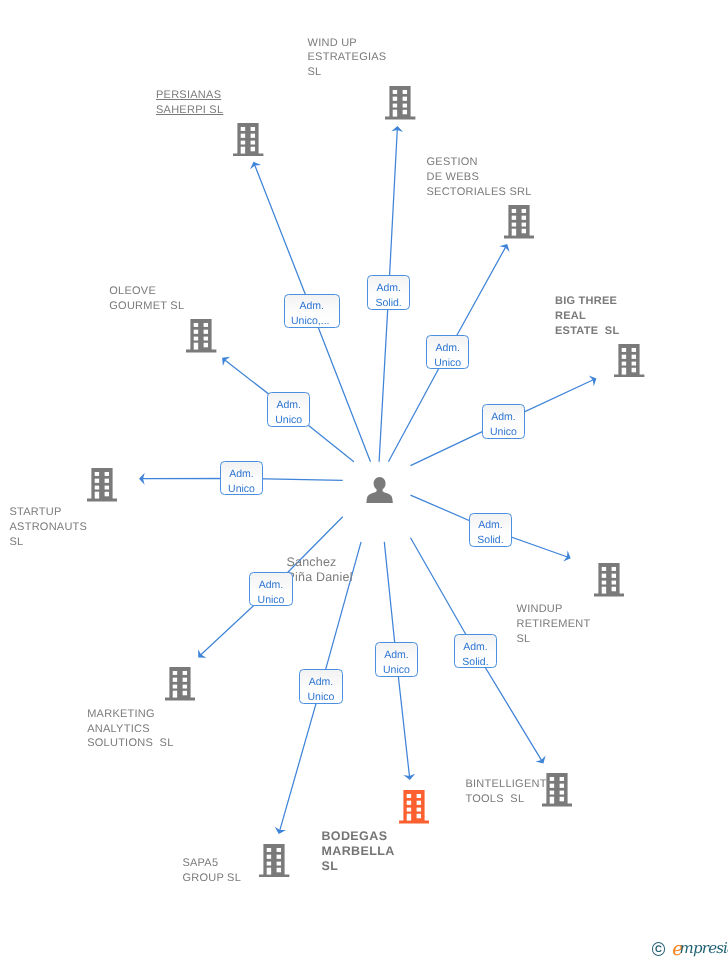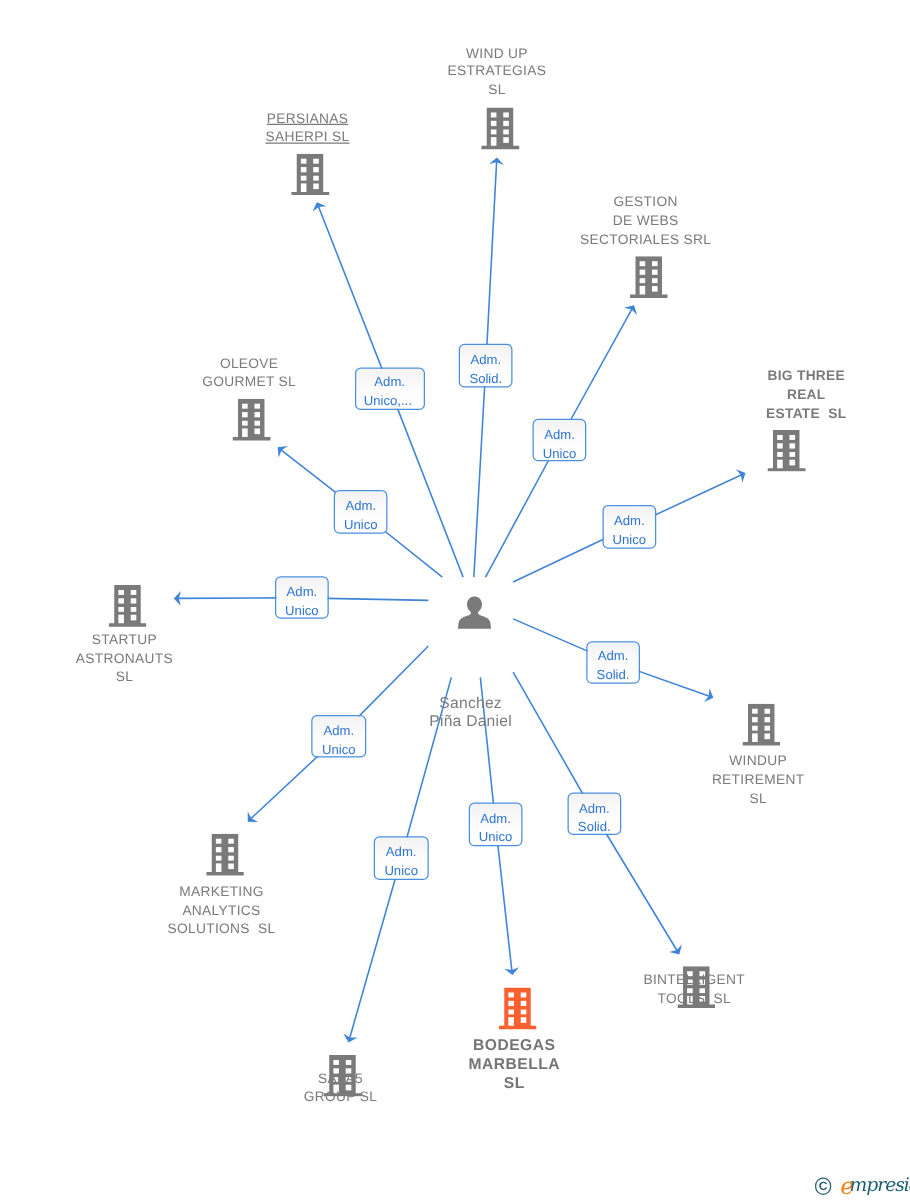--- a/index.html
+++ b/index.html
@@ -4,21 +4,21 @@
 <title>Empresia relationship graph</title>
 <style>
   html,body{margin:0;padding:0;background:#ffffff;}
   *{-webkit-font-smoothing:antialiased;text-rendering:geometricPrecision;}
   body{width:728px;height:960px;font-family:"Liberation Sans",sans-serif;overflow:hidden;}
   #stage{position:relative;width:728px;height:960px;background:#fff;}
   #edges{position:absolute;left:0;top:0;width:728px;height:960px;pointer-events:none;}
 
   .node{position:absolute;}
   .node .ico{position:absolute;}
-  .node .lbl{position:absolute;text-align:center;color:#7a7a7a;
+  .node .lbl{position:absolute;text-align:left;color:#7a7a7a;
              font-size:11px;line-height:14.85px;white-space:pre;letter-spacing:0.25px;}
   .node.focus .lbl{color:#757575;font-weight:bold;font-size:12.5px;line-height:15.2px;letter-spacing:0.4px;}
   .person .lbl{font-size:12.5px;line-height:15.2px;color:#7c7c7c;letter-spacing:0.2px;}
 
   .elabel{position:absolute;border:1.5px solid #4a8fe0;border-radius:4.5px;
           background:linear-gradient(to bottom,#f2f2f2 0%,#fdfdfd 55%,#ffffff 100%);color:#2f76d2;font-size:10.5px;line-height:15px;
           text-align:center;box-sizing:border-box;white-space:pre;
           display:flex;flex-direction:column;justify-content:center;padding-top:7px;}
 
   #watermark{position:absolute;left:650px;top:938px;width:78px;height:20px;}

